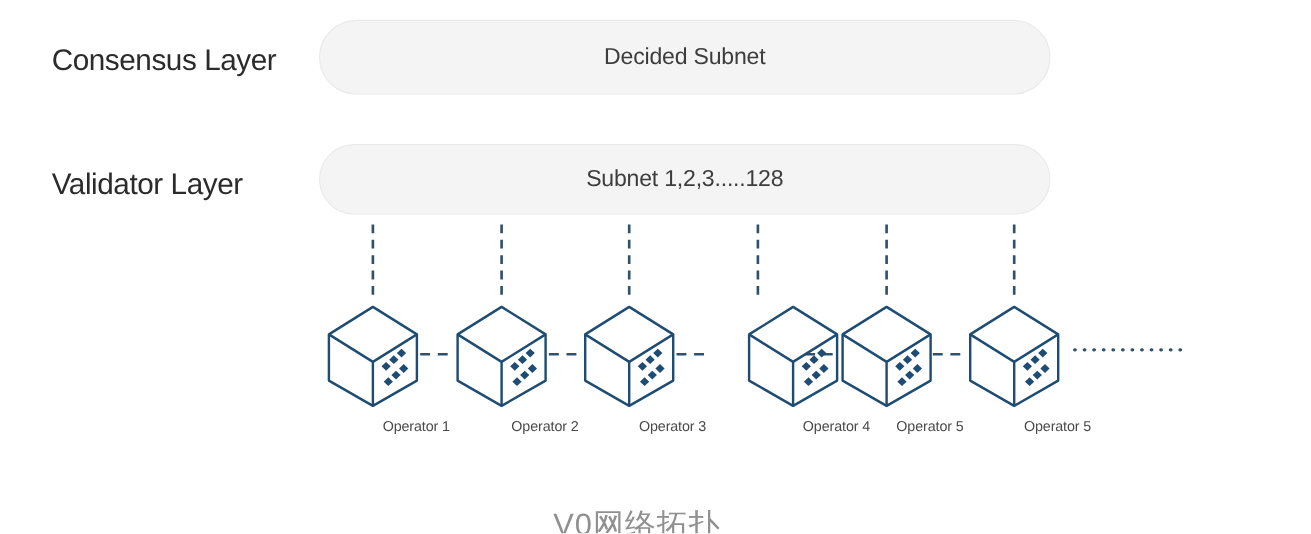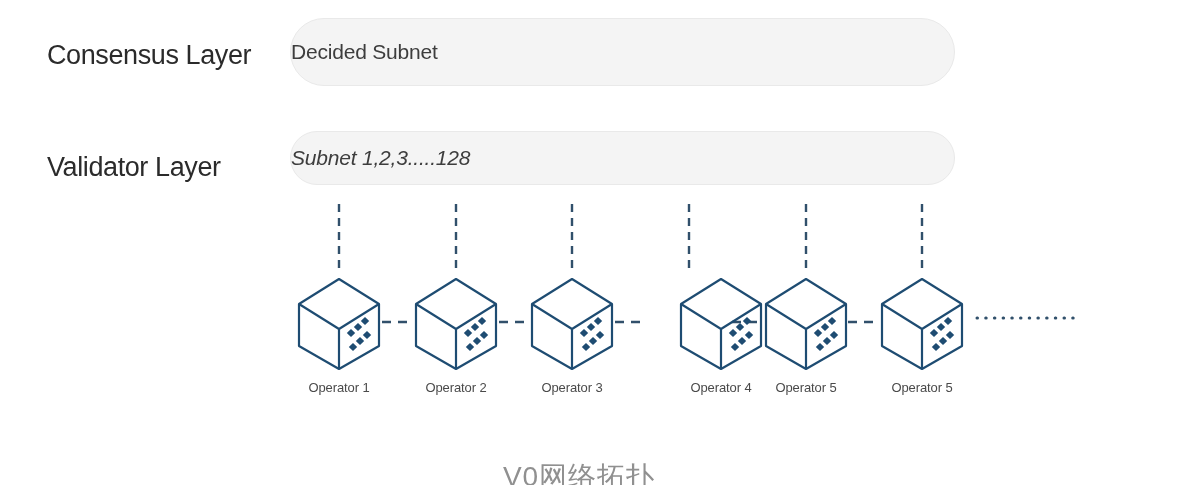--- a/index.html
+++ b/index.html
@@ -32,25 +32,25 @@
   .label-consensus{top:40px;}
   .label-validator{top:152px;}
   .label-operator{top:302px;}
   .pill{
     position:absolute;
     left:290px;
     width:665px;
     background:var(--pill-bg);
     border:1px solid var(--pill-border);
     border-radius:36px;
-    display:flex;align-items:center;justify-content:flex-start;
+    display:flex;align-items:center;justify-content:center;
     box-sizing:border-box;
   }
   .pill-consensus{top:18px;height:68px;}
-  .pill-validator{top:131px;height:54px;font-style:italic;}
+  .pill-validator{top:131px;height:64px;}
   .pill-text{
     font-size:21px;
     color:var(--pill-text);
     letter-spacing:-0.2px;
     white-space:nowrap;
   }
   .links-overlay{
     position:absolute;left:0;top:0;width:1192px;height:485px;
     pointer-events:none;
   }
@@ -95,21 +95,21 @@
   }
   .op-label{
     position:absolute;
     top:103px;
     left:-28px;
     width:140px;
     font-size:13px;
     color:var(--operator-label-text);
     letter-spacing:-0.1px;
     white-space:nowrap;
-    text-align:center;
+    text-align:right;
   }
   .caption{
     position:absolute;
     top:461px;
     left:579px;
     transform:translateX(-50%);
     font-size:28px;
     line-height:32px;
     color:var(--caption-text);
     letter-spacing:1px;

